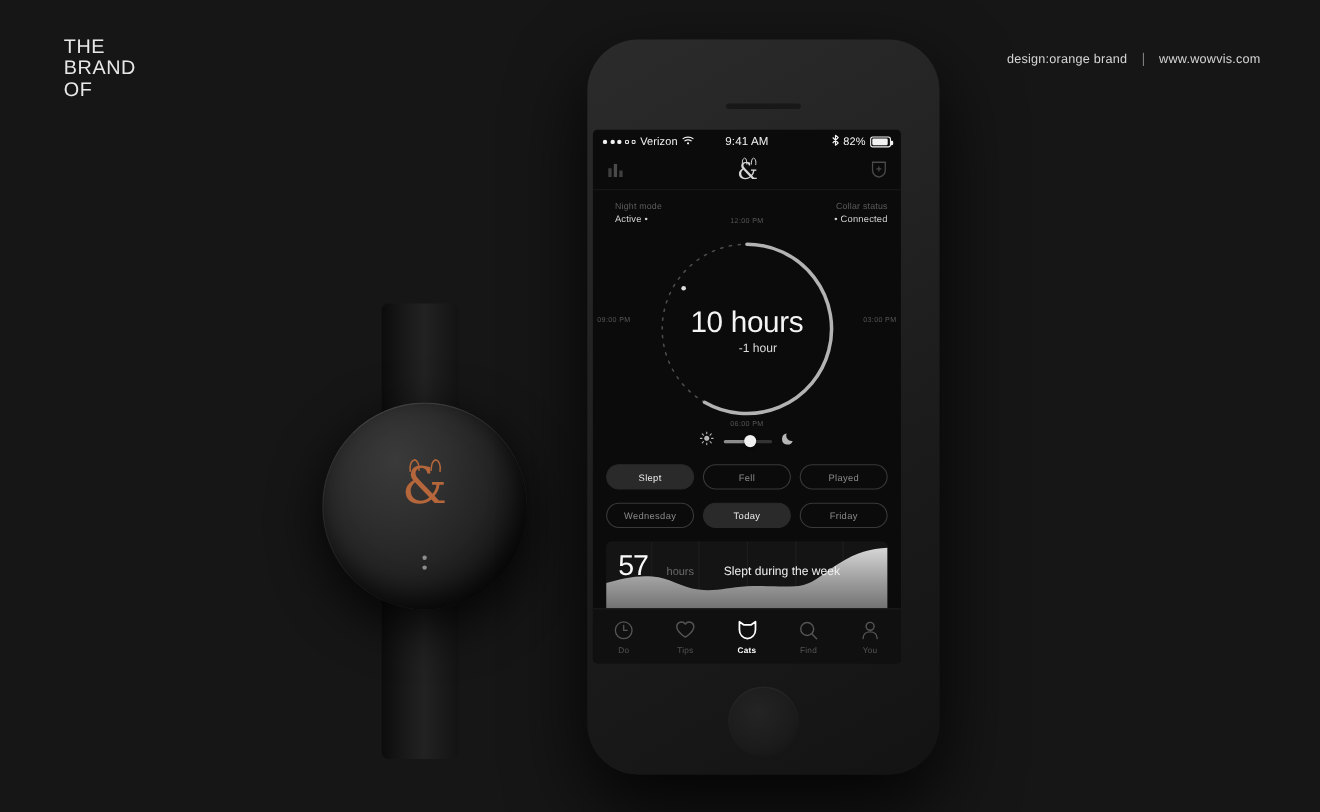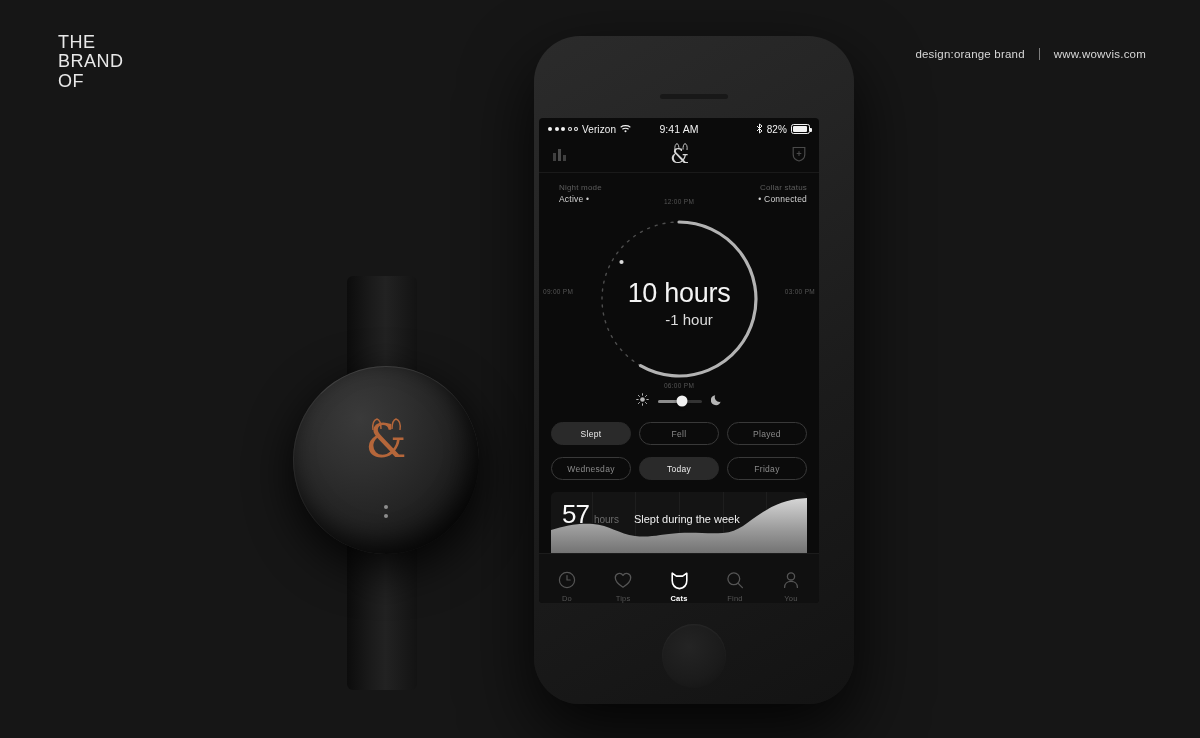--- a/index.html
+++ b/index.html
@@ -120,21 +120,21 @@
   #dial { position:absolute; left:50%; top:4px; transform:translateX(-50%); }
   .dial-lbl { position:absolute; color:#555; font-size:6.5px; letter-spacing:.3px; white-space:nowrap; }
   #dial-top { left:50%; top:-2px; transform:translateX(-50%); }
   #dial-right { right:4px; top:88px; }
   #dial-bottom { left:50%; bottom:-1px; transform:translateX(-50%); }
   #dial-left { left:4px; top:88px; }
   .dial-center {
     position:absolute; left:0; right:0; top:78px; text-align:center; pointer-events:none;
   }
   .dial-center .big { color:#f4f4f4; font-size:27px; font-weight:300; letter-spacing:-.3px; }
-  .dial-center .sub { color:#dcdcdc; font-size:15px; margin-top:2px; font-weight:300;margin-left:20px; }
+  .dial-center .sub { color:#dcdcdc; font-size:11px; margin-top:2px; font-weight:300;margin-left:20px; }
 
   
   #slider { display:flex; align-items:center; justify-content:center; gap:9px; margin-top:4px; }
   #slider .track {
     width:44px; height:3px; background:#333; border-radius:2px; position:relative;
   }
   #slider .track .fill { position:absolute; left:0; top:0; bottom:0; width:62%; background:#8d8d8d; border-radius:2px; }
   #slider .knob {
     position:absolute; left:55%; top:50%; transform:translate(-50%,-50%);
     width:11px; height:11px; border-radius:50%; background:#f0f0f0;
@@ -149,33 +149,33 @@
     border:1px solid #393939; color:#8a8a8a; background:transparent;
   }
   .pill.active { background:#2a2a2a; border-color:#2a2a2a; color:#ececec; }
 
   
   #card {
     margin: 12px 12px 0 12px; height: 78px; border-radius:5px;
     background:#141414; position:relative; overflow:hidden;
   }
   #card .vline { position:absolute; top:0; bottom:14px; width:1px; background:#1e1e1e; }
-  #card .hdr { position:absolute; left:11px; top:9px; display:flex; align-items:baseline; gap:5px; z-index:3; }
+  #card .hdr { position:absolute; left:11px; top:9px; display:flex; align-items:baseline; gap:17px; z-index:3; }
   #card .num { color:#fafafa; font-size:26px; font-weight:300; line-height:1; letter-spacing:-1px; }
   #card .unit { color:#6b6b6b; font-size:10px; }
   #card .cap { color:#f0f0f0; font-size:11px; margin-left:10px; font-weight:300; }
   #card svg { position:absolute; left:0; bottom:14px; }
   #card .axis { position:absolute; left:0; right:0; bottom:0; height:14px; display:flex; }
   #card .axis span { flex:1; color:#4a4a4a; font-size:6.5px; text-align:center; padding-top:3px; }
   #card .baseline { position:absolute; left:8px; right:8px; bottom:14px; height:1px; background:#2d2d2d; }
 
   
   #tabbar {
     position:absolute; left:0; right:0; bottom:0; height:50px;
-    display:flex; align-items:flex-end; background:#101010; border-top:1px solid #1c1c1c;
+    display:flex; align-items:center; background:#101010; border-top:1px solid #1c1c1c;
   }
   .tab { flex:1; text-align:center; color:#555; }
   .tab .ic { height:22px; display:flex; align-items:center; justify-content:center; }
   .tab .tl { font-size:7.5px; margin-top:3px; letter-spacing:.2px; }
   .tab.active { color:#fff; }
   .tab.active .tl { font-weight:bold; }
 </style>
 </head>
 <body>
 

